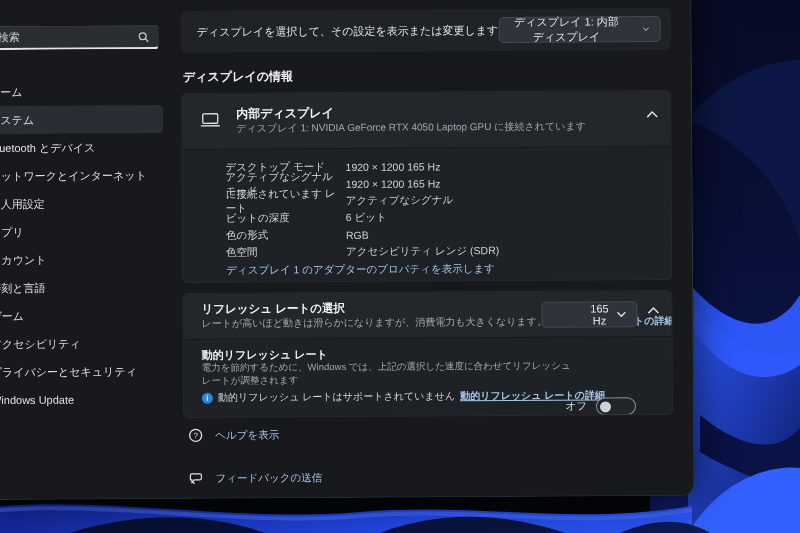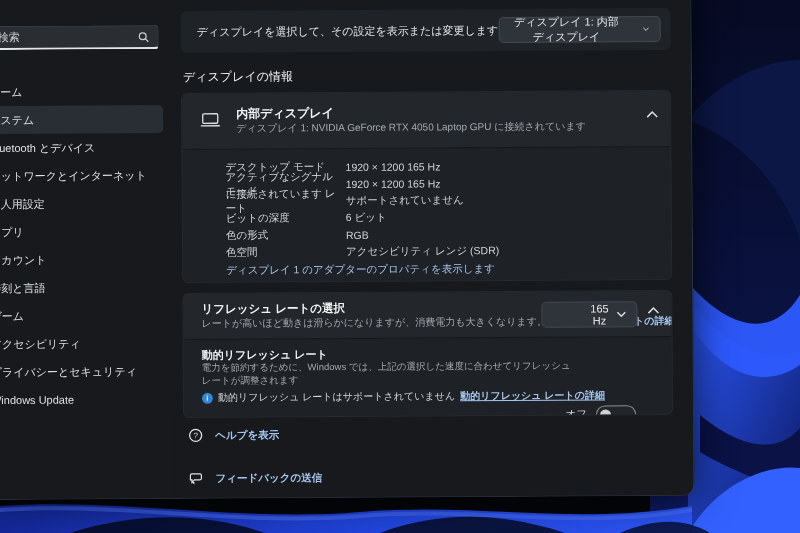--- a/index.html
+++ b/index.html
@@ -45,21 +45,21 @@
   }
   .topbar .tlabel{ flex:1; }
   .dd-btn{
     display:flex; align-items:center; justify-content:space-between;
     background:#2f343a; border:1px solid #45494f; border-radius:5px;
     color:#e7e9eb; font-size:11px; padding:0 10px; height:26px; cursor:default;
     font-family:inherit;
   }
   .topbar .dd-btn{ width:162px;gap:20px; }
 
-  .section-title{ position:absolute; left:2px; top:78px; font-size:12px; font-weight:normal; color:#f0f2f4; }
+  .section-title{ position:absolute; left:2px; top:78px; font-size:12px; font-weight:bold; color:#f0f2f4; }
 
   .card{ position:absolute; left:0; width:490px; background:#1e2125; border-radius:6px; overflow:hidden; border:1px solid #26292e; }
   .card-header{ background:#23272c; position:relative; }
   .chevron-btn{ position:absolute; background:none; border:none; padding:0; cursor:default; }
 
   
   #card1{ top:102px; height:190px; }
   #card1 .card-header{ height:56px; border-bottom:1px solid #16181b; padding:10px 16px 0 18px; }
   #card1 .hicon{ position:absolute; left:18px; top:18px; }
   #card1 .htitle{ margin-left:36px; font-size:12px; font-weight:bold; color:#f1f3f5; line-height:16px; padding-top:2px;}
@@ -80,28 +80,28 @@
   #card2 .hsub{ font-size:10px; color:#a3a9af; line-height:13px; width:330px; white-space:nowrap; }
   #card2 .dd-btn{ position:absolute; right:34px; top:10px; width:96px;padding-left:40px; }
   #card2 .chevron-btn{ right:12px; top:16px; }
   #card2 .card-body{ position:relative; height:79px; padding:8px 0 0 18px; }
   .dyn-title{ font-size:11px; font-weight:bold; color:#eef0f2; line-height:14px; }
   .dyn-desc{ font-size:9.5px; color:#a3a9af; line-height:12.5px; width:380px; }
   .dyn-info{ display:flex; align-items:center; gap:5px; margin-top:4px; font-size:10px; color:#d2d6da; }
   .dyn-info a.link{ font-size:10px;text-decoration:underline; }
   .info-dot{ width:11px; height:11px; border-radius:50%; background:#2f86d6; color:#dff0ff; font-size:8px;
              display:inline-flex; align-items:center; justify-content:center; font-weight:bold; }
-  .toggle-row{ position:absolute; right:36px; top:68px; display:flex; align-items:center; gap:9px; }
+  .toggle-row{ position:absolute; right:36px; top:60px; display:flex; align-items:center; gap:9px; }
   .toggle-label{ font-size:10.5px; color:#d6d9dc; }
   .toggle{ width:40px; height:18px; border-radius:9px; border:1px solid #8a9096; background:#22262a; position:relative; cursor:default; }
   .toggle .knob{ position:absolute; left:3px; top:2.5px; width:11px; height:11px; border-radius:50%; background:#ced2d6; }
 
   
   .footer-link{ position:absolute; display:flex; align-items:center; gap:12px; left:5px; font-size:10.5px; }
-  .footer-link a.link{ font-size:10.5px;font-weight:bold; }
+  .footer-link a.link{ font-size:10.5px; }
   #help-row{ top:437px; }
   #feedback-row{ top:480px; }
 
   svg.icon{ display:block; }
 </style>
 </head>
 <body>
 
 <div class="scene">
 
@@ -218,21 +218,21 @@
           <div class="info-row">
               <span class="lab">デスクトップ モード</span>
               <span class="val">1920 × 1200 165 Hz</span>
             </div>
           <div class="info-row">
               <span class="lab">アクティブなシグナル モード</span>
               <span class="val">1920 × 1200 165 Hz</span>
             </div>
           <div class="info-row">
               <span class="lab">に接続されています レート</span>
-              <span class="val">サポートされていません</span>
+              <span class="val">アクティブなシグナル</span>
             </div>
           <div class="info-row">
               <span class="lab">ビットの深度</span>
               <span class="val">6 ビット</span>
             </div>
           <div class="info-row">
               <span class="lab">色の形式</span>
               <span class="val">RGB</span>
             </div>
           <div class="info-row">

